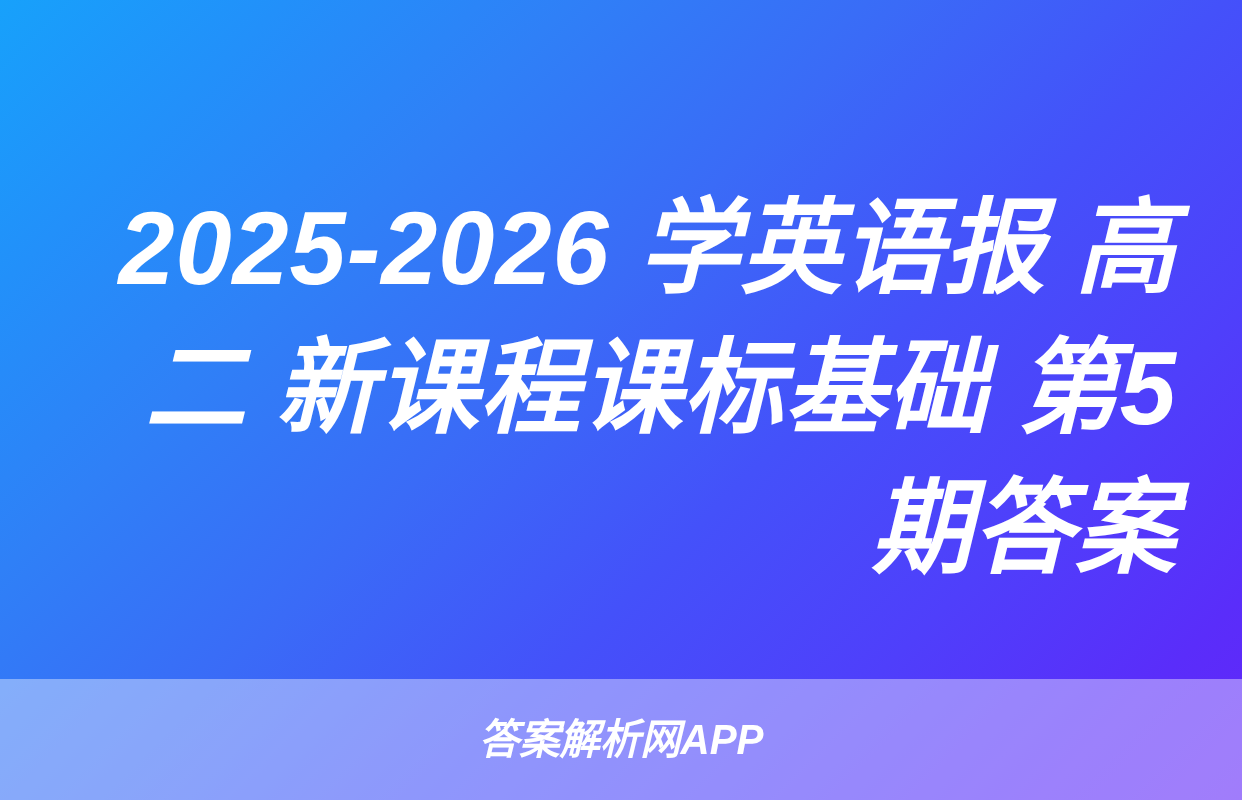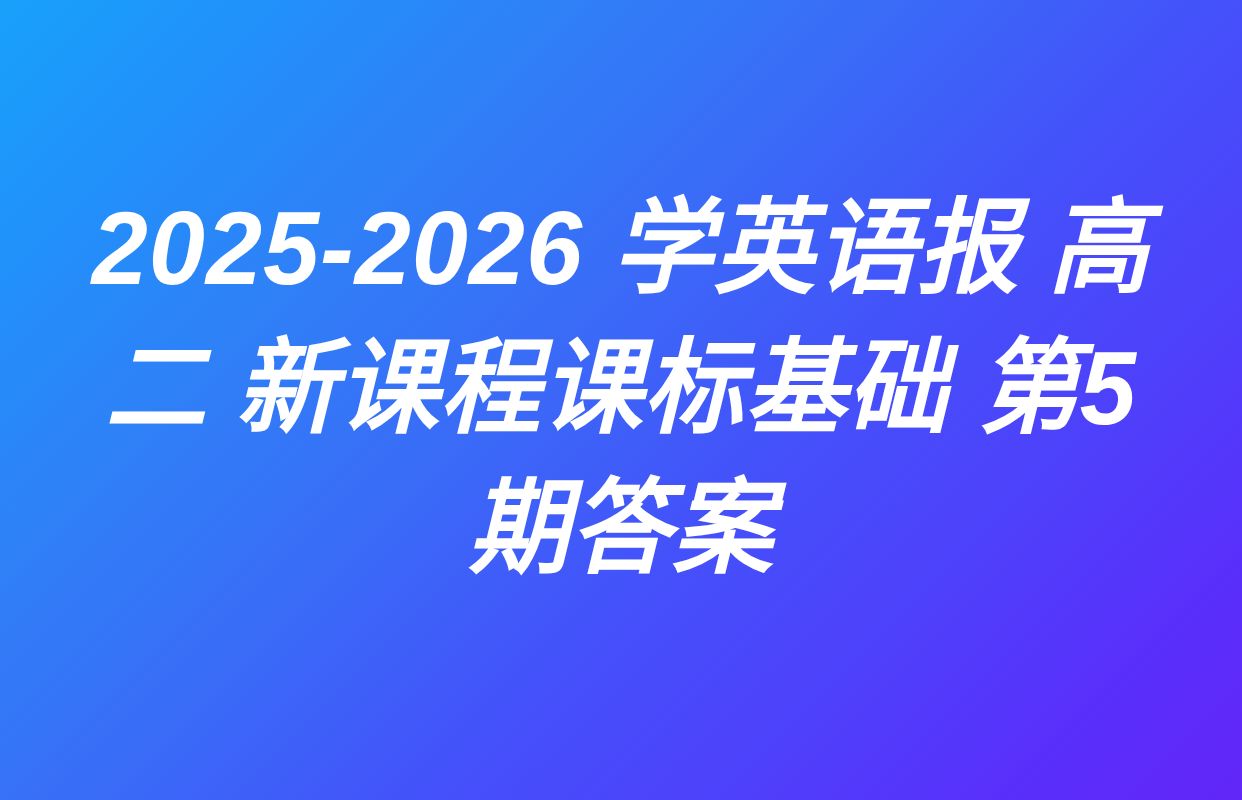--- a/index.html
+++ b/index.html
@@ -29,21 +29,21 @@
   }
 
   
   .headline {
     position: absolute;
     left: 0;
     right: 0;
     top: 178px;
     padding: 0 48px;
     box-sizing: border-box;
-    text-align: center;
+    text-align: right;
   }
 
   .headline-line {
     display: block;
     color: #ffffff;
     font-size: 104px;
     line-height: 140px;
     font-weight: 700;
     font-style: italic;
     letter-spacing: 1px;
@@ -80,14 +80,17 @@
 <body>
 
 <div class="card">
 
   <div class="headline">
     <span class="headline-line">2025-2026 学英语报 高</span>
     <span class="headline-line">二 新课程课标基础 第5</span>
     <span class="headline-line">期答案</span>
   </div>
 
+  <div class="footer-band">
+    <span class="footer-text">答案解析网APP</span>
+  </div>
 
 </div>
 
 </body></html>

